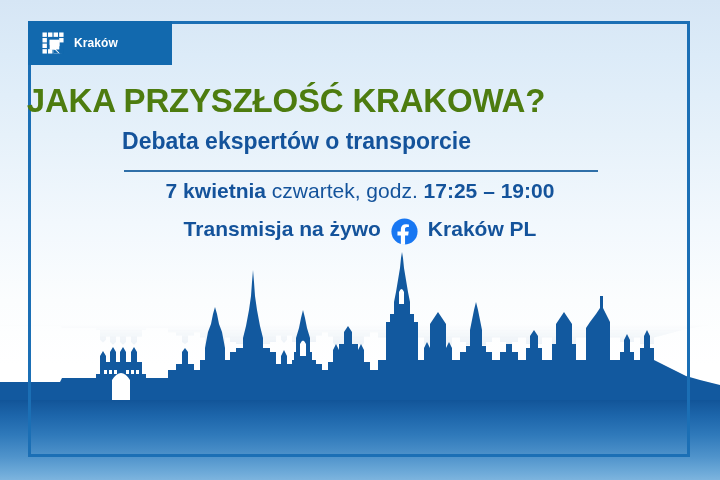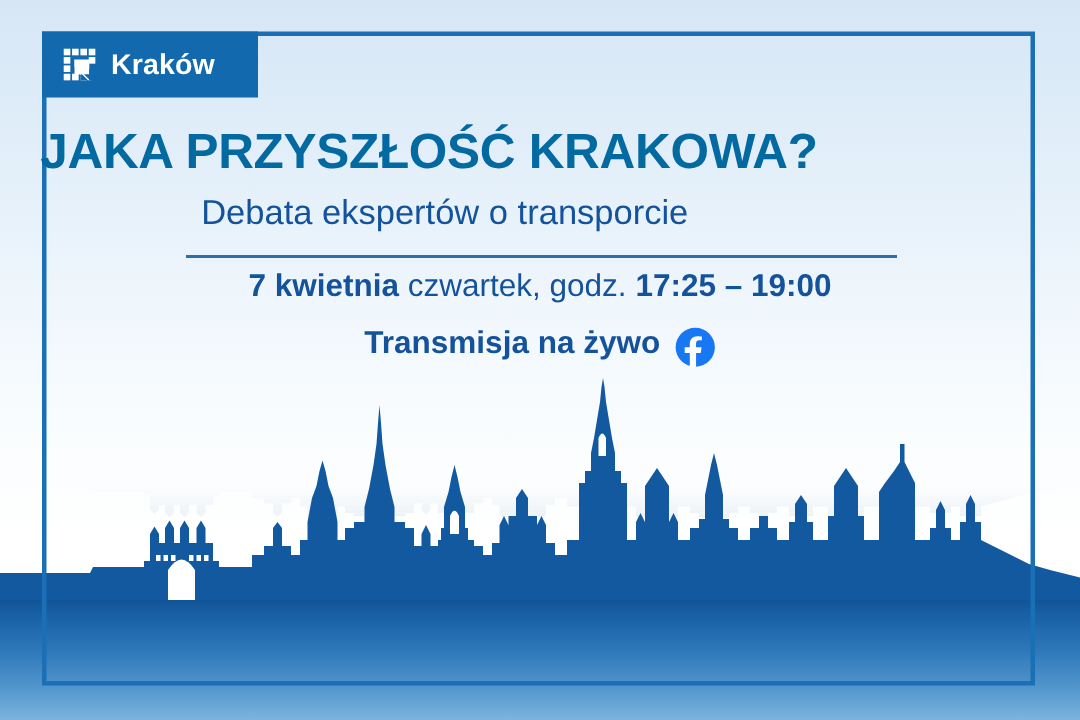--- a/index.html
+++ b/index.html
@@ -90,48 +90,48 @@
     background: #1269ae;
     display: flex;
     align-items: center;
     gap: 9px;
     padding-left: 14px;
     box-sizing: border-box;
   }
   .logo-mark { width: 23px; height: 23px; display: block; flex: 0 0 auto; }
   .logo-word {
     color: #ffffff;
-    font-size: 19px;
+    font-size: 12px;
     font-weight: bold;
     letter-spacing: .1px;
     line-height: 1;
   }
 
   
   .content {
     position: absolute;
     left: 0; top: 0;
     width: 720px;
     text-align: center;
   }
   .headline {
     position: absolute;
     top: 84px; left: 0; width: 572px;
     font-size: 33px;
     font-weight: bold;
-    color: #0369a1;
+    color: #4d7c0f;
     letter-spacing: -0.2px;
     line-height: 1;
     white-space: nowrap;
   }
   .subhead {
     position: absolute;
     top: 130px; left: 0; width: 593px;
     font-size: 23px;
-    font-weight: normal;
+    font-weight: bold;
     color: #14539b;
     line-height: 1;
     white-space: nowrap;
   }
   .rule {
     position: absolute;
     top: 170px;
     left: 124px;
     width: 474px;
     height: 2px;
@@ -293,16 +293,17 @@
     <div class="dateline">
       <span class="b">7 kwietnia</span><span>&nbsp;</span><span class="n">czwartek, godz.</span><span>&nbsp;</span><span class="b">17:25 – 19:00</span>
     </div>
 
     <div class="liveline">
       <span>Transmisja na żywo</span>
       <svg class="fb-icon" viewBox="0 0 32 32" aria-hidden="true">
         <circle cx="16" cy="16" r="15.5" fill="#1877f2"></circle>
         <path d="M20.3,20.6 l0.72,-4.6 h-4.4 v-2.98 c0,-1.26 0.62,-2.49 2.6,-2.49 h2.0 V7.6 s-1.82,-0.31 -3.55,-0.31 c-3.62,0 -5.99,2.2 -5.99,6.17 V16 H7.66 v4.6 h4.03 v11.1 h4.96 V20.6 Z" fill="#ffffff"></path>
       </svg>
+      <span>Kraków PL</span>
     </div>
 
   </div>
 </div>
 
 </body></html>

